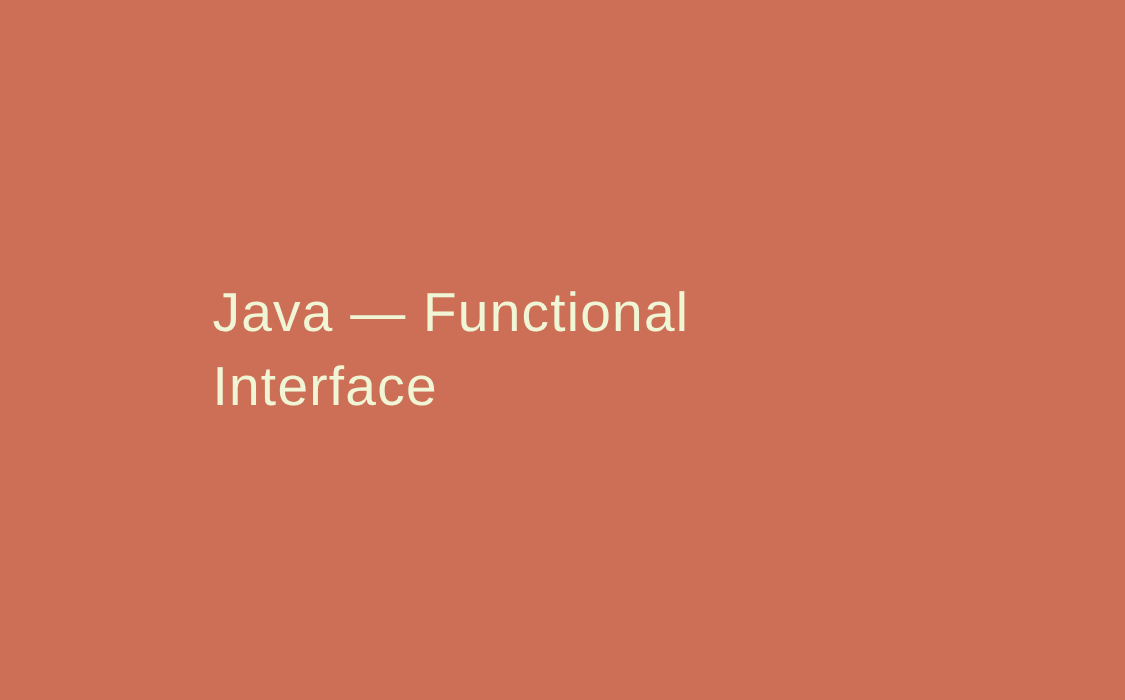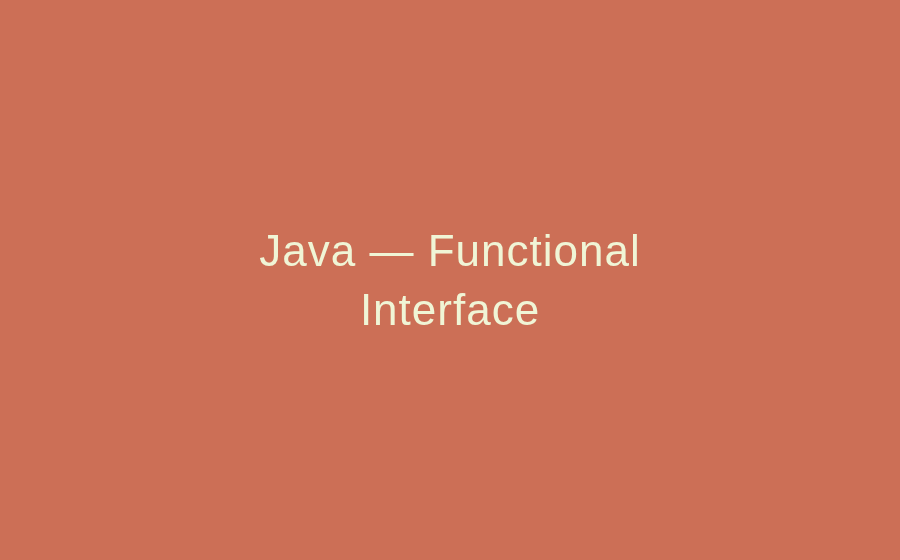--- a/index.html
+++ b/index.html
@@ -14,21 +14,20 @@
       display: flex;
       align-items: center;
       justify-content: center;
       overflow: hidden;
     }
     .title {
       font-family: "Comic Sans MS", cursive, sans-serif;
       font-size: 44px;
       font-weight: 400;
       color: #f0f5d6;
-      text-align: center;
       line-height: 1.35;
       max-width: 560px;
       letter-spacing: 1px;
     }
   </style>
 </head>
 <body>
 
 <div class="title">Java — Functional Interface</div>
 

